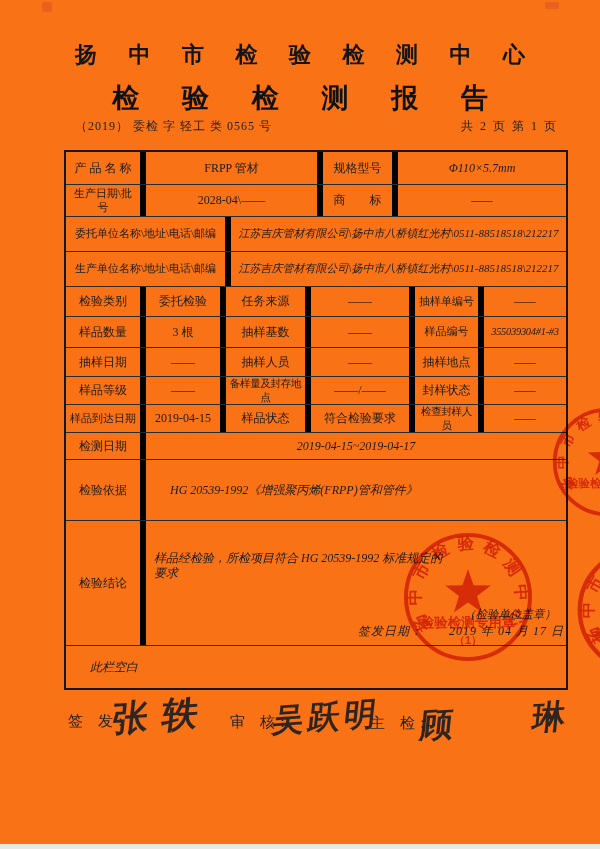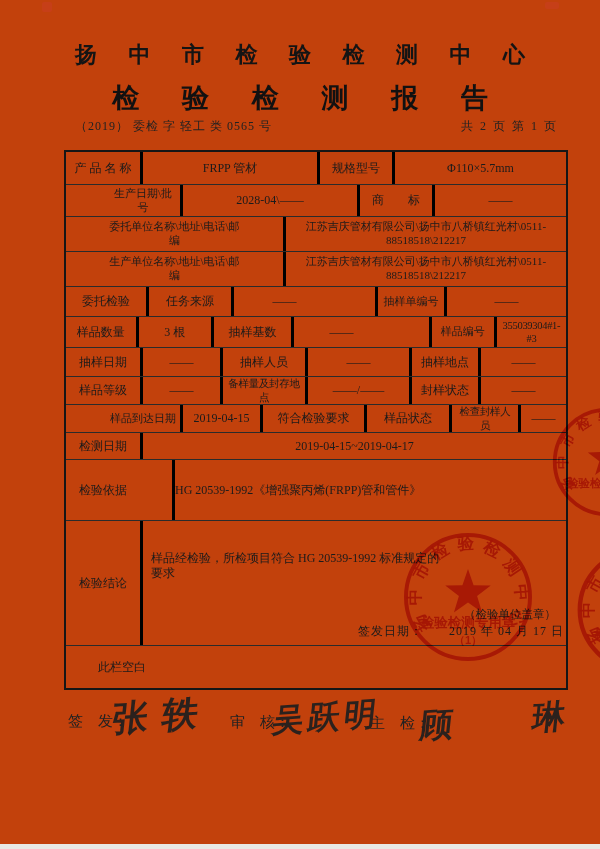--- a/index.html
+++ b/index.html
@@ -1,39 +1,39 @@
 <!DOCTYPE html>
 <html><head>
 <meta charset="utf-8">
 <style>
   html,body{margin:0;padding:0;background:#dcdcd8;}
   .page{
     position:relative;width:600px;height:849px;margin:0 auto;
-    background:#c2410c;overflow:hidden;
+    background:#f97316;overflow:hidden;
     font-family:"Liberation Serif","DejaVu Serif",serif;color:#1c1c1c;
   }
   .page::after{content:"";position:absolute;left:0;bottom:0;width:600px;height:5px;background:#e9e9e5;}
   
   .org-title{position:absolute;top:40px;left:0;width:600px;text-align:center;
     font-size:22px;font-weight:bold;letter-spacing:13px;padding-left:13px;box-sizing:border-box;color:#141414;}
   .report-title{position:absolute;top:80px;left:0;width:600px;text-align:center;
     font-size:27px;font-weight:bold;letter-spacing:18px;padding-left:18px;box-sizing:border-box;color:#111;}
   .doc-number{position:absolute;top:118px;left:75px;font-size:12px;letter-spacing:1px;color:#222;}
   .page-info{position:absolute;top:118px;right:42px;font-size:12px;letter-spacing:2px;color:#222;}
   
   .tbl{position:absolute;left:64px;top:150px;width:500px;border:2px solid #161616;background:transparent;}
   .tr{display:flex;align-items:stretch;}
   .tr + .tr{border-top:1px solid #2b2b2b;}
   .td{display:flex;align-items:center;justify-content:center;text-align:center;
       font-size:12px;padding:1px 3px;box-sizing:border-box;line-height:1.25;color:#1b1b1b;}
-  .td + .td{border-left:3px solid #000000;}
-  .td.left{justify-content:flex-start;text-align:left;padding-left:0;margin-left:32px;}
-  .fs11{font-size:11px;margin-left:40px;}
+  .td + .td{border-left:6px solid #000000;}
+  .td.left{justify-content:flex-start;text-align:left;padding-left:24px;}
+  .fs11{font-size:11px;}
   .fs10{font-size:10.5px;letter-spacing:-0.3px;}
-  .grow{flex:1 1 auto;}
+  .grow{flex:1 1 auto;font-style:italic;}
   .rel{position:relative;}
   .conclusion-text{position:absolute;top:30px;left:8px;right:120px;text-align:left;font-size:12px;}
   .seal-hint{position:absolute;top:86px;right:10px;font-size:11.5px;}
   .issue-date{position:absolute;bottom:6px;right:2px;font-size:12px;letter-spacing:1px;}
   
   .sig-label{position:absolute;font-size:15px;color:#222;}
   .sig-name{position:absolute;font-weight:bold;color:#1f1f1f;
     font-family:"DejaVu Sans","Liberation Sans",sans-serif;
     transform:rotate(-4deg) skewX(-10deg);opacity:.92;}
   
@@ -70,20 +70,21 @@
       <div class="td fs11" style="width:159px">委托单位名称\地址\电话\邮编</div>
       <div class="td grow fs11">江苏吉庆管材有限公司\扬中市八桥镇红光村\0511-88518518\212217</div>
     </div>
 
     <div class="tr" style="height:34px">
       <div class="td fs11" style="width:159px">生产单位名称\地址\电话\邮编</div>
       <div class="td grow fs11">江苏吉庆管材有限公司\扬中市八桥镇红光村\0511-88518518\212217</div>
     </div>
 
     <div class="tr" style="height:29px">
+      <div class="td" style="width:74px">检验类别</div>
       <div class="td" style="width:80px">委托检验</div>
       <div class="td" style="width:85px">任务来源</div>
       <div class="td" style="width:104px">——</div>
       <div class="td fs11" style="width:69px">抽样单编号</div>
       <div class="td grow">——</div>
     </div>
 
     <div class="tr" style="height:30px">
       <div class="td" style="width:74px">样品数量</div>
       <div class="td" style="width:80px">3 根</div>
@@ -107,22 +108,22 @@
       <div class="td" style="width:80px">——</div>
       <div class="td fs10" style="width:85px">备样量及封存地点</div>
       <div class="td" style="width:104px">——/——</div>
       <div class="td" style="width:69px">封样状态</div>
       <div class="td grow">——</div>
     </div>
 
     <div class="tr" style="height:27px">
       <div class="td fs11" style="width:74px">样品到达日期</div>
       <div class="td" style="width:80px">2019-04-15</div>
+      <div class="td" style="width:85px">样品状态</div>
       <div class="td" style="width:104px">符合检验要求</div>
-      <div class="td" style="width:85px">样品状态</div>
       <div class="td fs10" style="width:69px">检查封样人员</div>
       <div class="td grow">——</div>
     </div>
 
     <div class="tr" style="height:26px">
       <div class="td" style="width:74px">检测日期</div>
       <div class="td grow">2019-04-15~2019-04-17</div>
     </div>
 
     <div class="tr" style="height:60px">

